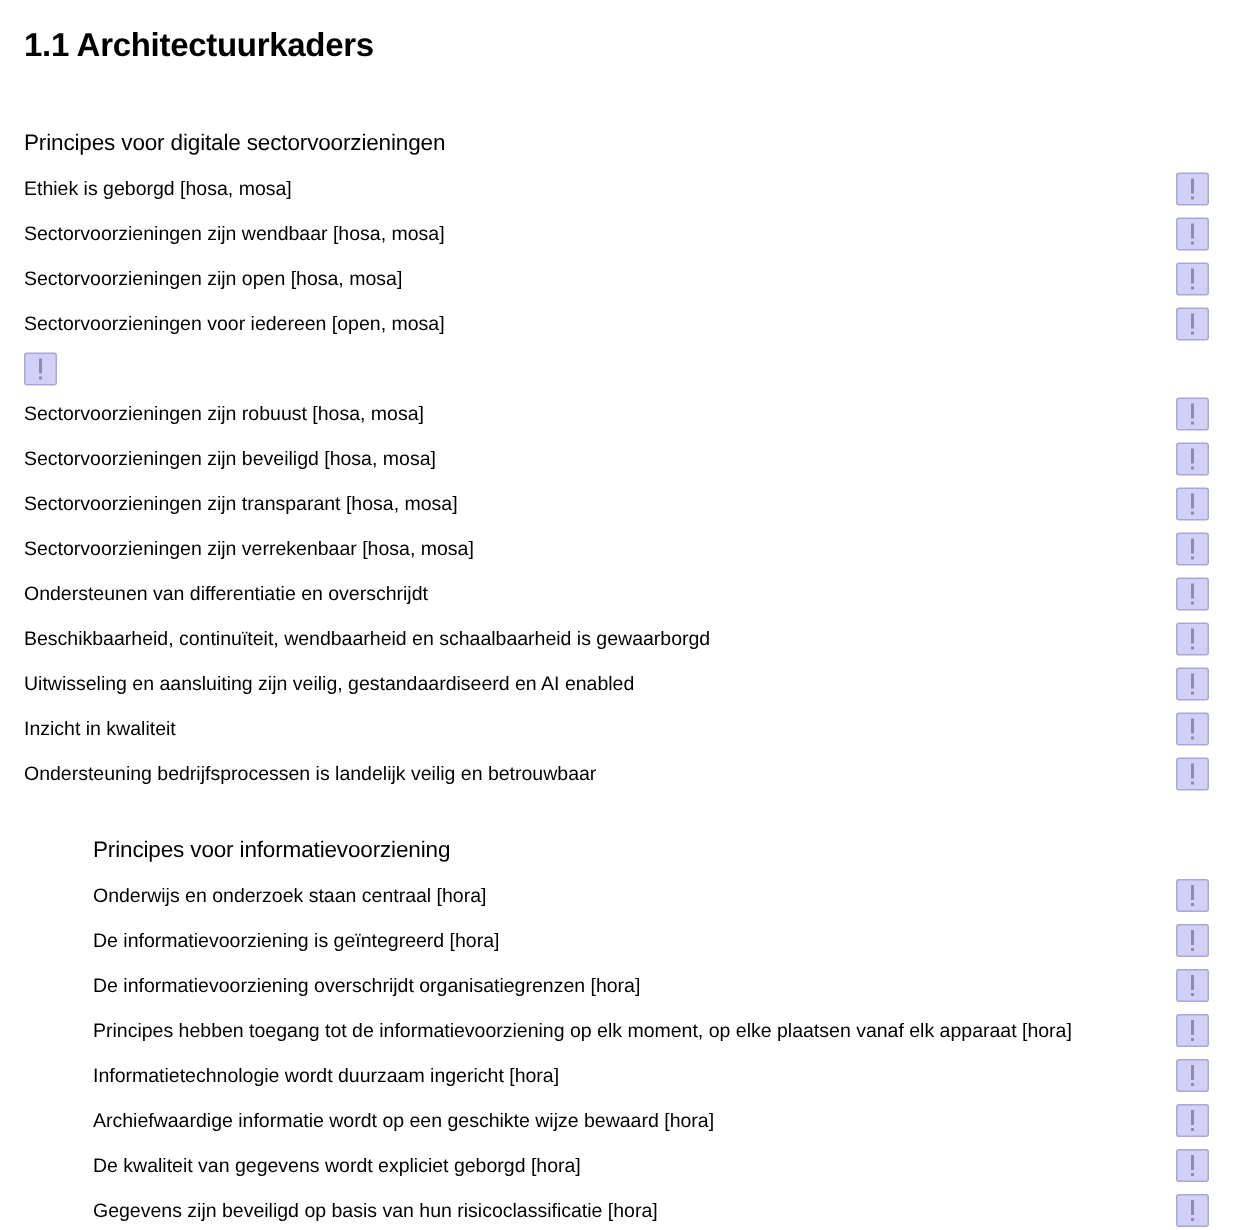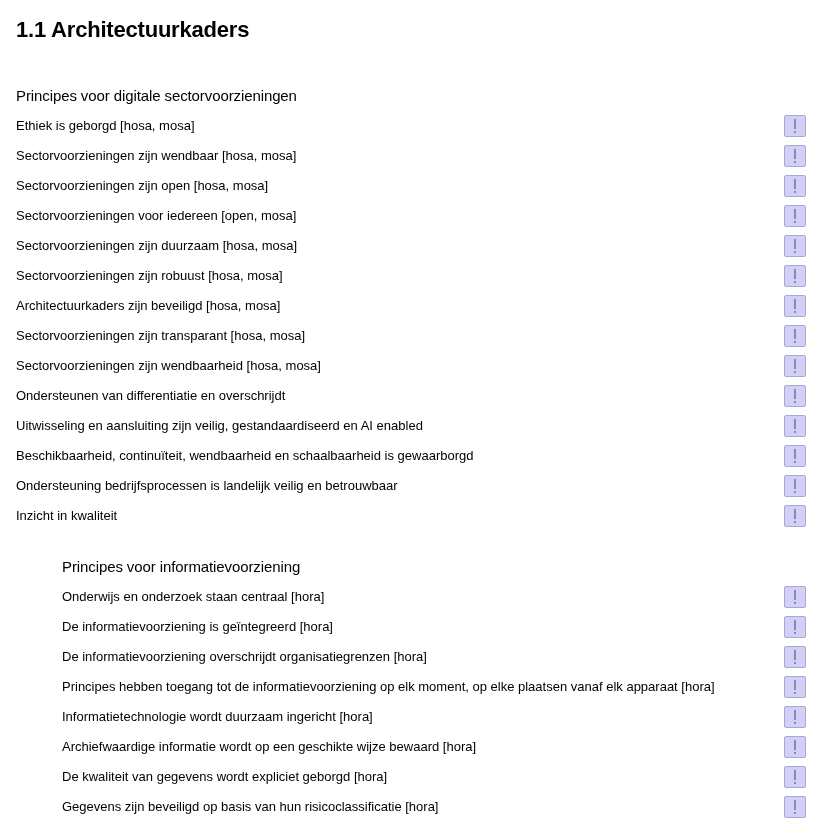--- a/index.html
+++ b/index.html
@@ -143,84 +143,83 @@
             </span>
           </li>
           <li class="principle-row">
             <span class="principle-label">Sectorvoorzieningen voor iedereen [open, mosa]</span>
             <span class="note-badge">
               <span class="bang-stem"></span>
               <span class="bang-dot"></span>
             </span>
           </li>
           <li class="principle-row">
-            <span class="principle-label">Sectorvoorzieningen zijn duurzaam [hosa, mosa]</span>
             <span class="note-badge">
               <span class="bang-stem"></span>
               <span class="bang-dot"></span>
             </span>
           </li>
           <li class="principle-row">
             <span class="principle-label">Sectorvoorzieningen zijn robuust [hosa, mosa]</span>
             <span class="note-badge">
               <span class="bang-stem"></span>
               <span class="bang-dot"></span>
             </span>
           </li>
           <li class="principle-row">
-            <span class="principle-label">Architectuurkaders zijn beveiligd [hosa, mosa]</span>
+            <span class="principle-label">Sectorvoorzieningen zijn beveiligd [hosa, mosa]</span>
             <span class="note-badge">
               <span class="bang-stem"></span>
               <span class="bang-dot"></span>
             </span>
           </li>
           <li class="principle-row">
             <span class="principle-label">Sectorvoorzieningen zijn transparant [hosa, mosa]</span>
             <span class="note-badge">
               <span class="bang-stem"></span>
               <span class="bang-dot"></span>
             </span>
           </li>
           <li class="principle-row">
-            <span class="principle-label">Sectorvoorzieningen zijn wendbaarheid [hosa, mosa]</span>
+            <span class="principle-label">Sectorvoorzieningen zijn verrekenbaar [hosa, mosa]</span>
             <span class="note-badge">
               <span class="bang-stem"></span>
               <span class="bang-dot"></span>
             </span>
           </li>
           <li class="principle-row">
             <span class="principle-label">Ondersteunen van differentiatie en overschrijdt</span>
             <span class="note-badge">
               <span class="bang-stem"></span>
               <span class="bang-dot"></span>
             </span>
           </li>
           <li class="principle-row">
+            <span class="principle-label">Beschikbaarheid, continuïteit, wendbaarheid en schaalbaarheid is gewaarborgd</span>
+            <span class="note-badge">
+              <span class="bang-stem"></span>
+              <span class="bang-dot"></span>
+            </span>
+          </li>
+          <li class="principle-row">
             <span class="principle-label">Uitwisseling en aansluiting zijn veilig, gestandaardiseerd en AI enabled</span>
             <span class="note-badge">
               <span class="bang-stem"></span>
               <span class="bang-dot"></span>
             </span>
           </li>
           <li class="principle-row">
-            <span class="principle-label">Beschikbaarheid, continuïteit, wendbaarheid en schaalbaarheid is gewaarborgd</span>
+            <span class="principle-label">Inzicht in kwaliteit</span>
             <span class="note-badge">
               <span class="bang-stem"></span>
               <span class="bang-dot"></span>
             </span>
           </li>
           <li class="principle-row">
             <span class="principle-label">Ondersteuning bedrijfsprocessen is landelijk veilig en betrouwbaar</span>
-            <span class="note-badge">
-              <span class="bang-stem"></span>
-              <span class="bang-dot"></span>
-            </span>
-          </li>
-          <li class="principle-row">
-            <span class="principle-label">Inzicht in kwaliteit</span>
             <span class="note-badge">
               <span class="bang-stem"></span>
               <span class="bang-dot"></span>
             </span>
           </li>
         </ul>
       </div>
       <div class="section section-next">
         <h2 class="section-heading">Principes voor informatievoorziening</h2>
         <ul class="principle-list">

